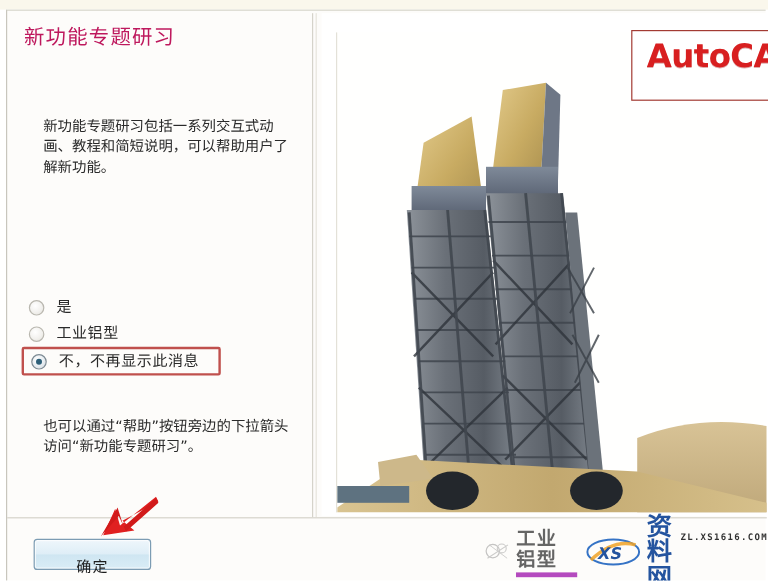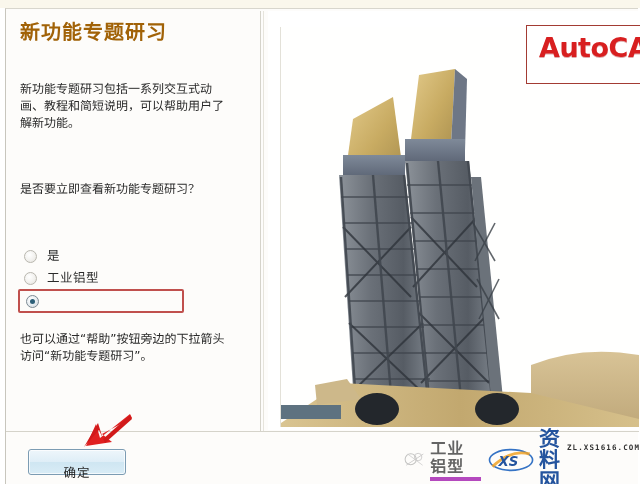--- a/index.html
+++ b/index.html
@@ -72,29 +72,29 @@
   
   .h-divider {
     position: absolute;
     left: 0; top: 422px;
     width: 633px; height: 1px;
     background: #d5d3ca;
   }
 
   .dlg-title {
     margin: 0;
-    font-size: 20px;
-    font-weight: bold;
-    color: #a16207;
+    font-size: 17px;
+    font-weight: normal;
+    color: #be185d;
     letter-spacing: 1px;
     line-height: 26px;
   }
 
   .body-text {
-    margin: 0;
+    margin: 16px;
     position: absolute;
     left: 14px;
     width: 215px;
     font-size: 12px;
     line-height: 17px;
     color: #2a2a2a;
     letter-spacing: 0px;
   }
   .body-text.intro { top: 72px; }
   .body-text.question { top: 172px; }
@@ -283,36 +283,36 @@
   <div class="top-strip"></div>
 
   <div class="dialog">
 
     <div class="left-pane">
       <h1 class="dlg-title">新功能专题研习</h1>
     </div>
 
     <p class="body-text intro">新功能专题研习包括一系列交互式动画、教程和简短说明，可以帮助用户了解新功能。</p>
 
-    <p class="body-text question">是否要立即查看新功能专题研习？</p>
 
     <div class="radio-group">
 
       <div class="radio-row">
         <span class="radio-mark"></span>
         <span class="radio-label">是</span>
       </div>
 
       <div class="radio-row">
         <span class="radio-mark"></span>
         <span class="radio-label">工业铝型</span>
       </div>
 
       <div class="radio-row selected highlighted">
         <span class="radio-mark"></span>
+        <span class="radio-label">不，不再显示此消息</span>
       </div>
 
     </div>
 
     <p class="body-text hint">也可以通过“帮助”按钮旁边的下拉箭头访问“新功能专题研习”。</p>
 
     <div class="v-divider"></div>
     <div class="v-divider2"></div>
     <div class="h-divider"></div>
 

